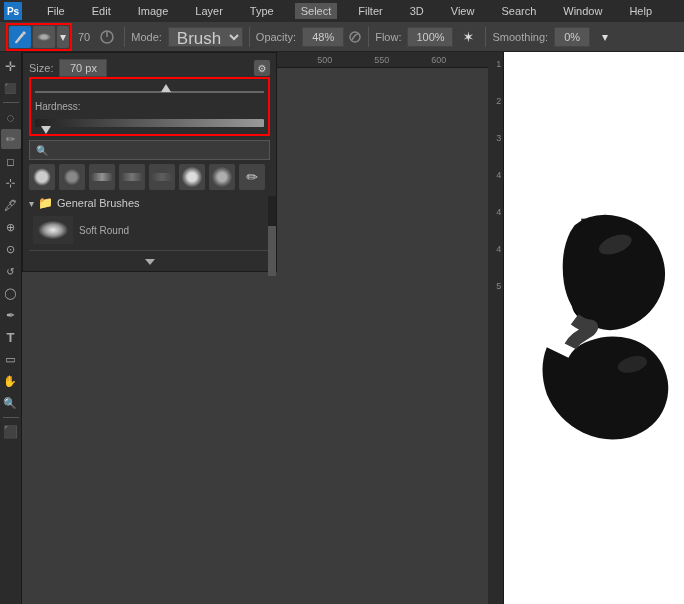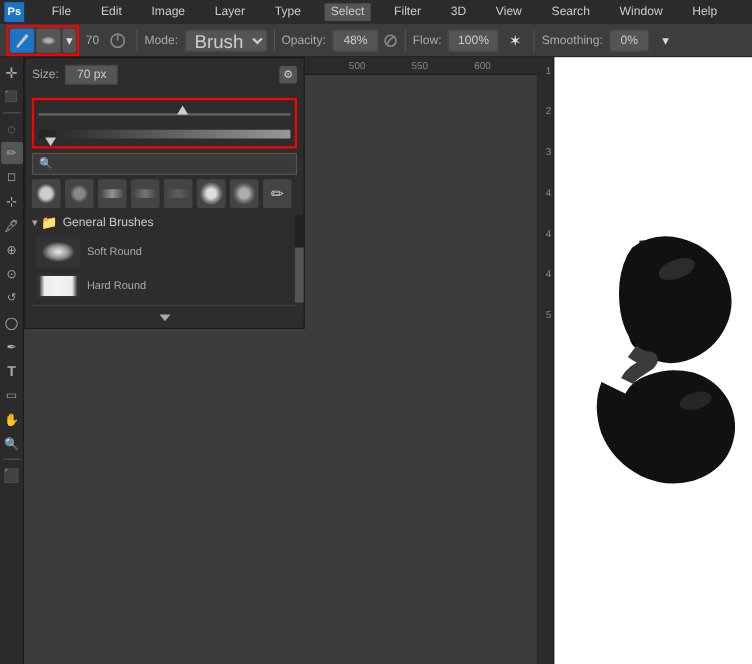--- a/index.html
+++ b/index.html
@@ -108,21 +108,21 @@
       width: 255px;
       background: #2d2d2d;
       border: 1px solid #1a1a1a;
       z-index: 100;
       padding: 6px;
     }
     .brush-size-row {
       display: flex;
       align-items: center;
       gap: 6px;
-      margin-bottom: 12px;
+      margin-bottom: 0;
     }
     .brush-size-label { color: #aaa; font-size: 11px; }
     .brush-size-input {
       background: #555;
       border: 1px solid #444;
       color: #ccc;
       font-size: 11px;
       height: 18px;
       width: 48px;
       padding: 0 4px;
@@ -354,20 +354,23 @@
       <input class="brush-size-input" value="70 px" style="">
       <div class="brush-settings-icon">⚙</div>
     </div>
 
     <div class="red-border" style="margin-bottom:4px;padding:4px 4px 2px 4px;">
       <div style="position:relative;height:18px;display:flex;align-items:center;">
         <div style="width:100%;height:2px;background:#666;"></div>
         <div style="position:absolute;left:57%;top:1px;width:0;height:0;border-left:5px solid transparent;border-right:5px solid transparent;border-bottom:8px solid #ccc;transform:translateX(-50%);"></div>
       </div>
 
+      <div style="display:flex;justify-content:space-between;font-size:10px;color:#aaa;margin-bottom:2px;">
+        <span>Hardness:</span>
+      </div>
 
       <div style="position:relative;height:18px;display:flex;align-items:center;">
         <div style="width:100%;height:8px;background:linear-gradient(to right,#222,#999);border-radius:1px;"></div>
         <div style="position:absolute;left:5%;bottom:-2px;width:0;height:0;border-left:5px solid transparent;border-right:5px solid transparent;border-top:8px solid #ccc;transform:translateX(-50%);"></div>
       </div>
     </div>
 
     <div class="search-row">
       <span class="search-icon-small">🔍</span>
     </div>
@@ -407,28 +410,20 @@
 
       <div class="brush-item">
         <div style="display:flex;align-items:center;gap:6px;">
           <div style="width:40px;height:28px;background:#333;display:flex;align-items:center;justify-content:center;flex-shrink:0;">
             <div style="width:36px;height:22px;background:radial-gradient(ellipse 60% 60% at 50% 50%,rgba(255,255,255,0.9) 0%,rgba(255,255,255,0.5) 40%,transparent 70%);border-radius:50%;"></div>
           </div>
           <span class="brush-name">Soft Round</span>
         </div>
       </div>
 
-      <div class="brush-item">
-        <div style="display:flex;align-items:center;gap:6px;">
-          <div style="width:40px;height:22px;background:#333;display:flex;align-items:center;justify-content:center;flex-shrink:0;">
-            <div style="width:36px;height:18px;background:linear-gradient(to right,transparent 2%,rgba(255,255,255,0.9) 15%,rgba(255,255,255,0.95) 50%,rgba(255,255,255,0.9) 85%,transparent 98%);border-radius:2px;"></div>
-          </div>
-          <span class="brush-name">Hard Round</span>
-        </div>
-      </div>
 
       <div style="position:absolute;right:-6px;top:0;bottom:0;width:8px;background:#222;">
         <div style="width:8px;height:50px;background:#555;position:absolute;top:30px;"></div>
       </div>
     </div>
 
     <div class="brush-popup-bottom">
       <div style="display:flex;align-items:center;justify-content:center;padding-top:4px;gap:4px;">
         <div style="width:0;height:0;border-left:5px solid transparent;border-right:5px solid transparent;border-top:6px solid #aaa;"></div>
       </div>

